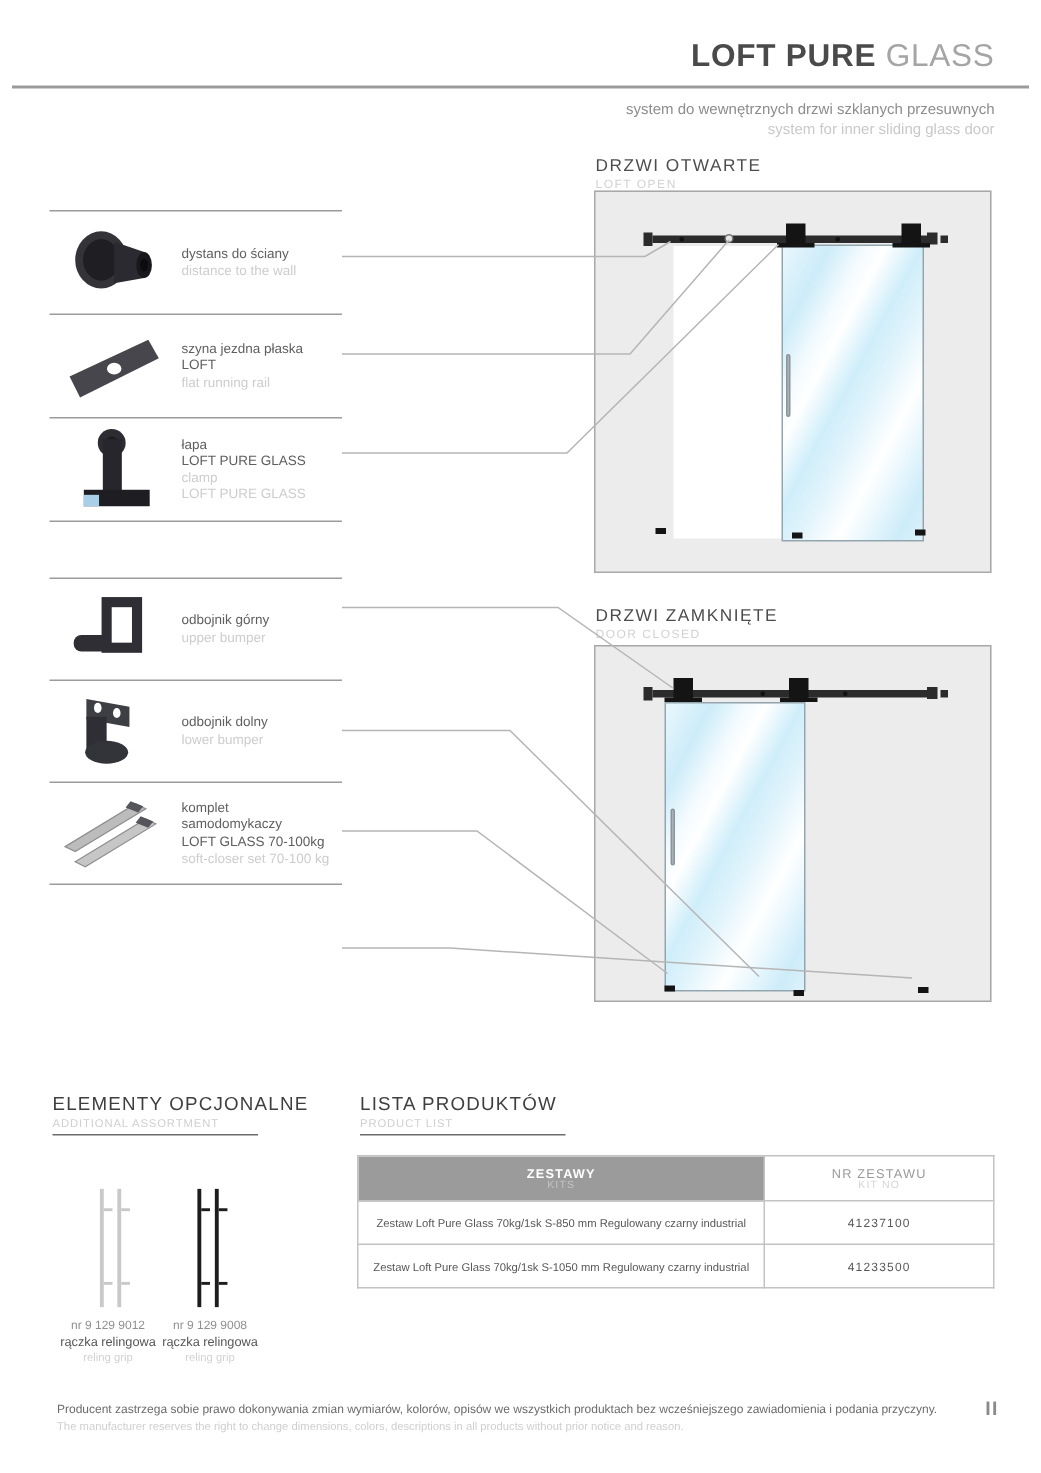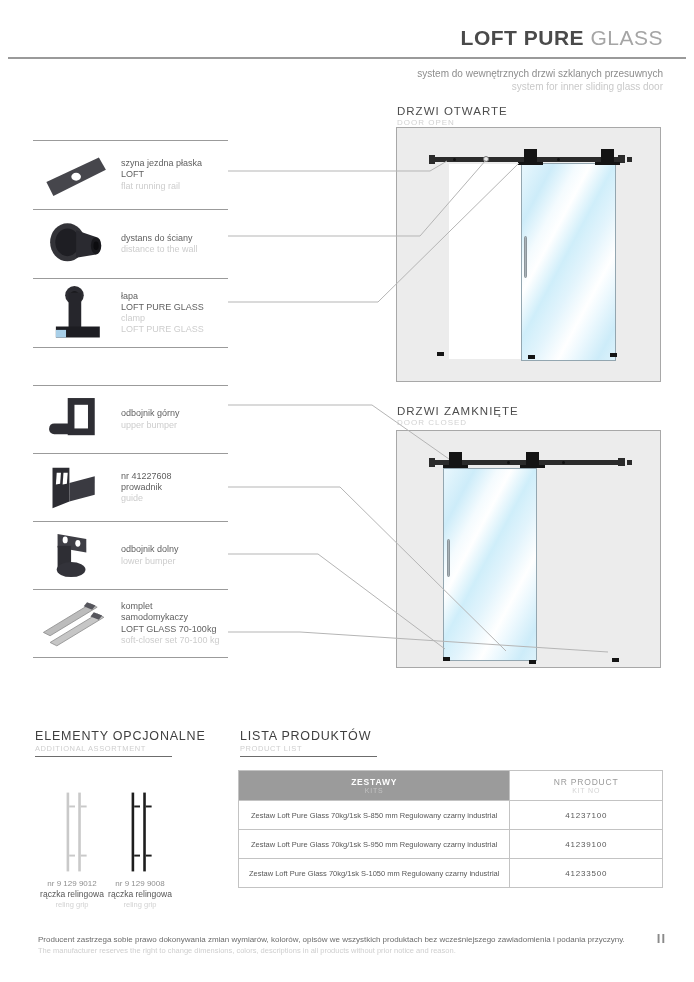--- a/index.html
+++ b/index.html
@@ -90,21 +90,21 @@
 
   <div class="title">
     <span class="strong">LOFT PURE</span>
     <span class="light">GLASS</span>
   </div>
   <div class="header-rule"></div>
   <div class="sub-pl">system do wewnętrznych drzwi szklanych przesuwnych</div>
   <div class="sub-en">system for inner sliding glass door</div>
 
   <div class="diag-title d1-title">DRZWI OTWARTE</div>
-  <div class="diag-sub d1-sub">DOOR OPEN</div>
+  <div class="diag-sub d1-sub">LOFT OPEN</div>
   <div class="diag-title d2-title">DRZWI ZAMKNIĘTE</div>
   <div class="diag-sub d2-sub">DOOR CLOSED</div>
 
   <div class="diagram diagram-open">
     <div class="doorway" style="left:52px;top:36px;width:73px;height:195px;"></div>
     <div class="glass" style="left:124px;top:35px;width:95px;height:198px;"></div>
     <div class="rail" style="left:38px;top:29px;width:188px;"></div>
     <div class="rail-cap" style="left:32px;top:27px;"></div>
     <div class="rail-endp" style="left:221px;top:27px;"></div>
     <div class="rail-nub" style="left:230px;top:29px;"></div>
@@ -145,47 +145,47 @@
     <polyline points="228,302 378,302 519,163"></polyline>
     <polyline points="228,405 372,405 449,459"></polyline>
     <polyline points="228,487 340,487 506,651"></polyline>
     <polyline points="228,554 318,554 445,649"></polyline>
     <polyline points="228,632 300,632 608,652"></polyline>
   </svg>
 
   <div class="panel panel-1">
     <div class="comp-item">
       <div class="comp-img">
-        <svg width="80" height="56" viewBox="0 0 90 64">
-          <polygon points="10,40 70,12 78,26 18,56" fill="#46464c"></polygon>
-          <ellipse cx="44" cy="34" rx="5.5" ry="4.5" fill="#ffffff"></ellipse>
-        </svg>
-      </div>
-      <div class="comp-label">
-        <div class="lbl-pl">szyna jezdna płaska LOFT</div>
-        <div class="lbl-en">flat running rail</div>
-      </div>
-    </div>
-    <div class="comp-item">
-      <div class="comp-img">
         <svg width="78" height="56" viewBox="0 0 90 64">
           <ellipse cx="34" cy="30" rx="20" ry="22" fill="#333338"></ellipse>
           <ellipse cx="34" cy="30" rx="14" ry="16" fill="#1e1e23"></ellipse>
           <polygon points="44,16 67,24 67,44 44,48" fill="#2a2a30"></polygon>
           <ellipse cx="67" cy="34" rx="6" ry="10" fill="#18181c"></ellipse>
           <ellipse cx="67" cy="34" rx="3" ry="5" fill="#0c0c0f"></ellipse>
         </svg>
       </div>
       <div class="comp-label">
         <div class="lbl-pl">dystans do ściany</div>
         <div class="lbl-en">distance to the wall</div>
       </div>
     </div>
     <div class="comp-item">
       <div class="comp-img">
+        <svg width="80" height="56" viewBox="0 0 90 64">
+          <polygon points="10,40 70,12 78,26 18,56" fill="#46464c"></polygon>
+          <ellipse cx="44" cy="34" rx="5.5" ry="4.5" fill="#ffffff"></ellipse>
+        </svg>
+      </div>
+      <div class="comp-label">
+        <div class="lbl-pl">szyna jezdna płaska LOFT</div>
+        <div class="lbl-en">flat running rail</div>
+      </div>
+    </div>
+    <div class="comp-item">
+      <div class="comp-img">
         <svg width="76" height="62" viewBox="0 0 90 72">
           <circle cx="42" cy="15" r="11" fill="#2c2c32"></circle>
           <circle cx="42" cy="15" r="5" fill="#1a1a1f"></circle>
           <rect x="35" y="12" width="15" height="44" fill="#26262c"></rect>
           <rect x="20" y="52" width="52" height="13" fill="#1d1d22"></rect>
           <rect x="20" y="56" width="12" height="9" fill="#a8cfe8"></rect>
         </svg>
       </div>
       <div class="comp-label">
         <div class="lbl-pl">łapa
@@ -201,35 +201,20 @@
       <div class="comp-img">
         <svg width="76" height="56" viewBox="0 0 90 64">
           <rect x="34" y="6" width="32" height="44" fill="#2e2e34"></rect>
           <rect x="42" y="14" width="16" height="28" fill="#ffffff"></rect>
           <rect x="12" y="36" width="28" height="13" rx="6" fill="#2e2e34"></rect>
         </svg>
       </div>
       <div class="comp-label">
         <div class="lbl-pl">odbojnik górny</div>
         <div class="lbl-en">upper bumper</div>
-      </div>
-    </div>
-    <div class="comp-item">
-      <div class="comp-img">
-        <svg width="76" height="56" viewBox="0 0 90 64">
-          <polygon points="16,8 36,8 36,48 16,56" fill="#2c2c32"></polygon>
-          <polygon points="36,26 66,18 66,40 36,48" fill="#3a3a41"></polygon>
-          <polygon points="21,14 26,14 25,27 20,28" fill="#ffffff"></polygon>
-          <polygon points="29,14 34,14 33,27 28,28" fill="#ffffff"></polygon>
-        </svg>
-      </div>
-      <div class="comp-label">
-        <div class="lbl-pl">nr 41227608
-prowadnik</div>
-        <div class="lbl-en">guide</div>
       </div>
     </div>
     <div class="comp-item">
       <div class="comp-img">
         <svg width="76" height="56" viewBox="0 0 90 64">
           <polygon points="22,6 56,12 56,28 22,22" fill="#3e3e45"></polygon>
           <ellipse cx="31" cy="13" rx="3" ry="4" fill="#ffffff"></ellipse>
           <ellipse cx="46" cy="17" rx="3" ry="4" fill="#ffffff"></ellipse>
           <rect x="22" y="20" width="16" height="26" fill="#2e2e34"></rect>
           <ellipse cx="38" cy="48" rx="17" ry="9" fill="#33333a"></ellipse>
@@ -298,35 +283,31 @@
   <div class="list-rule"></div>
 
   <table class="kits">
     <thead>
       <tr>
         <th class="kits-head">
           <div class="th-main">ZESTAWY</div>
           <div class="th-sub">KITS</div>
         </th>
         <th class="kitno-head">
-          <div class="th-main2">NR PRODUCT</div>
+          <div class="th-main2">NR ZESTAWU</div>
           <div class="th-sub2">KIT NO</div>
         </th>
       </tr>
     </thead>
     <tbody>
       <tr>
         <td class="kit-name">Zestaw Loft Pure Glass 70kg/1sk S-850 mm Regulowany czarny industrial</td>
         <td class="kit-no">41237100</td>
       </tr>
       <tr>
-        <td class="kit-name">Zestaw Loft Pure Glass 70kg/1sk S-950 mm Regulowany czarny industrial</td>
-        <td class="kit-no">41239100</td>
-      </tr>
-      <tr>
         <td class="kit-name">Zestaw Loft Pure Glass 70kg/1sk S-1050 mm Regulowany czarny industrial</td>
         <td class="kit-no">41233500</td>
       </tr>
     </tbody>
   </table>
 
   <div class="foot-pl">Producent zastrzega sobie prawo dokonywania zmian wymiarów, kolorów, opisów we wszystkich produktach bez wcześniejszego zawiadomienia i podania przyczyny.</div>
   <div class="foot-en">The manufacturer reserves the right to change dimensions, colors, descriptions in all products without prior notice and reason.</div>
   <div class="page-no">II</div>
 

